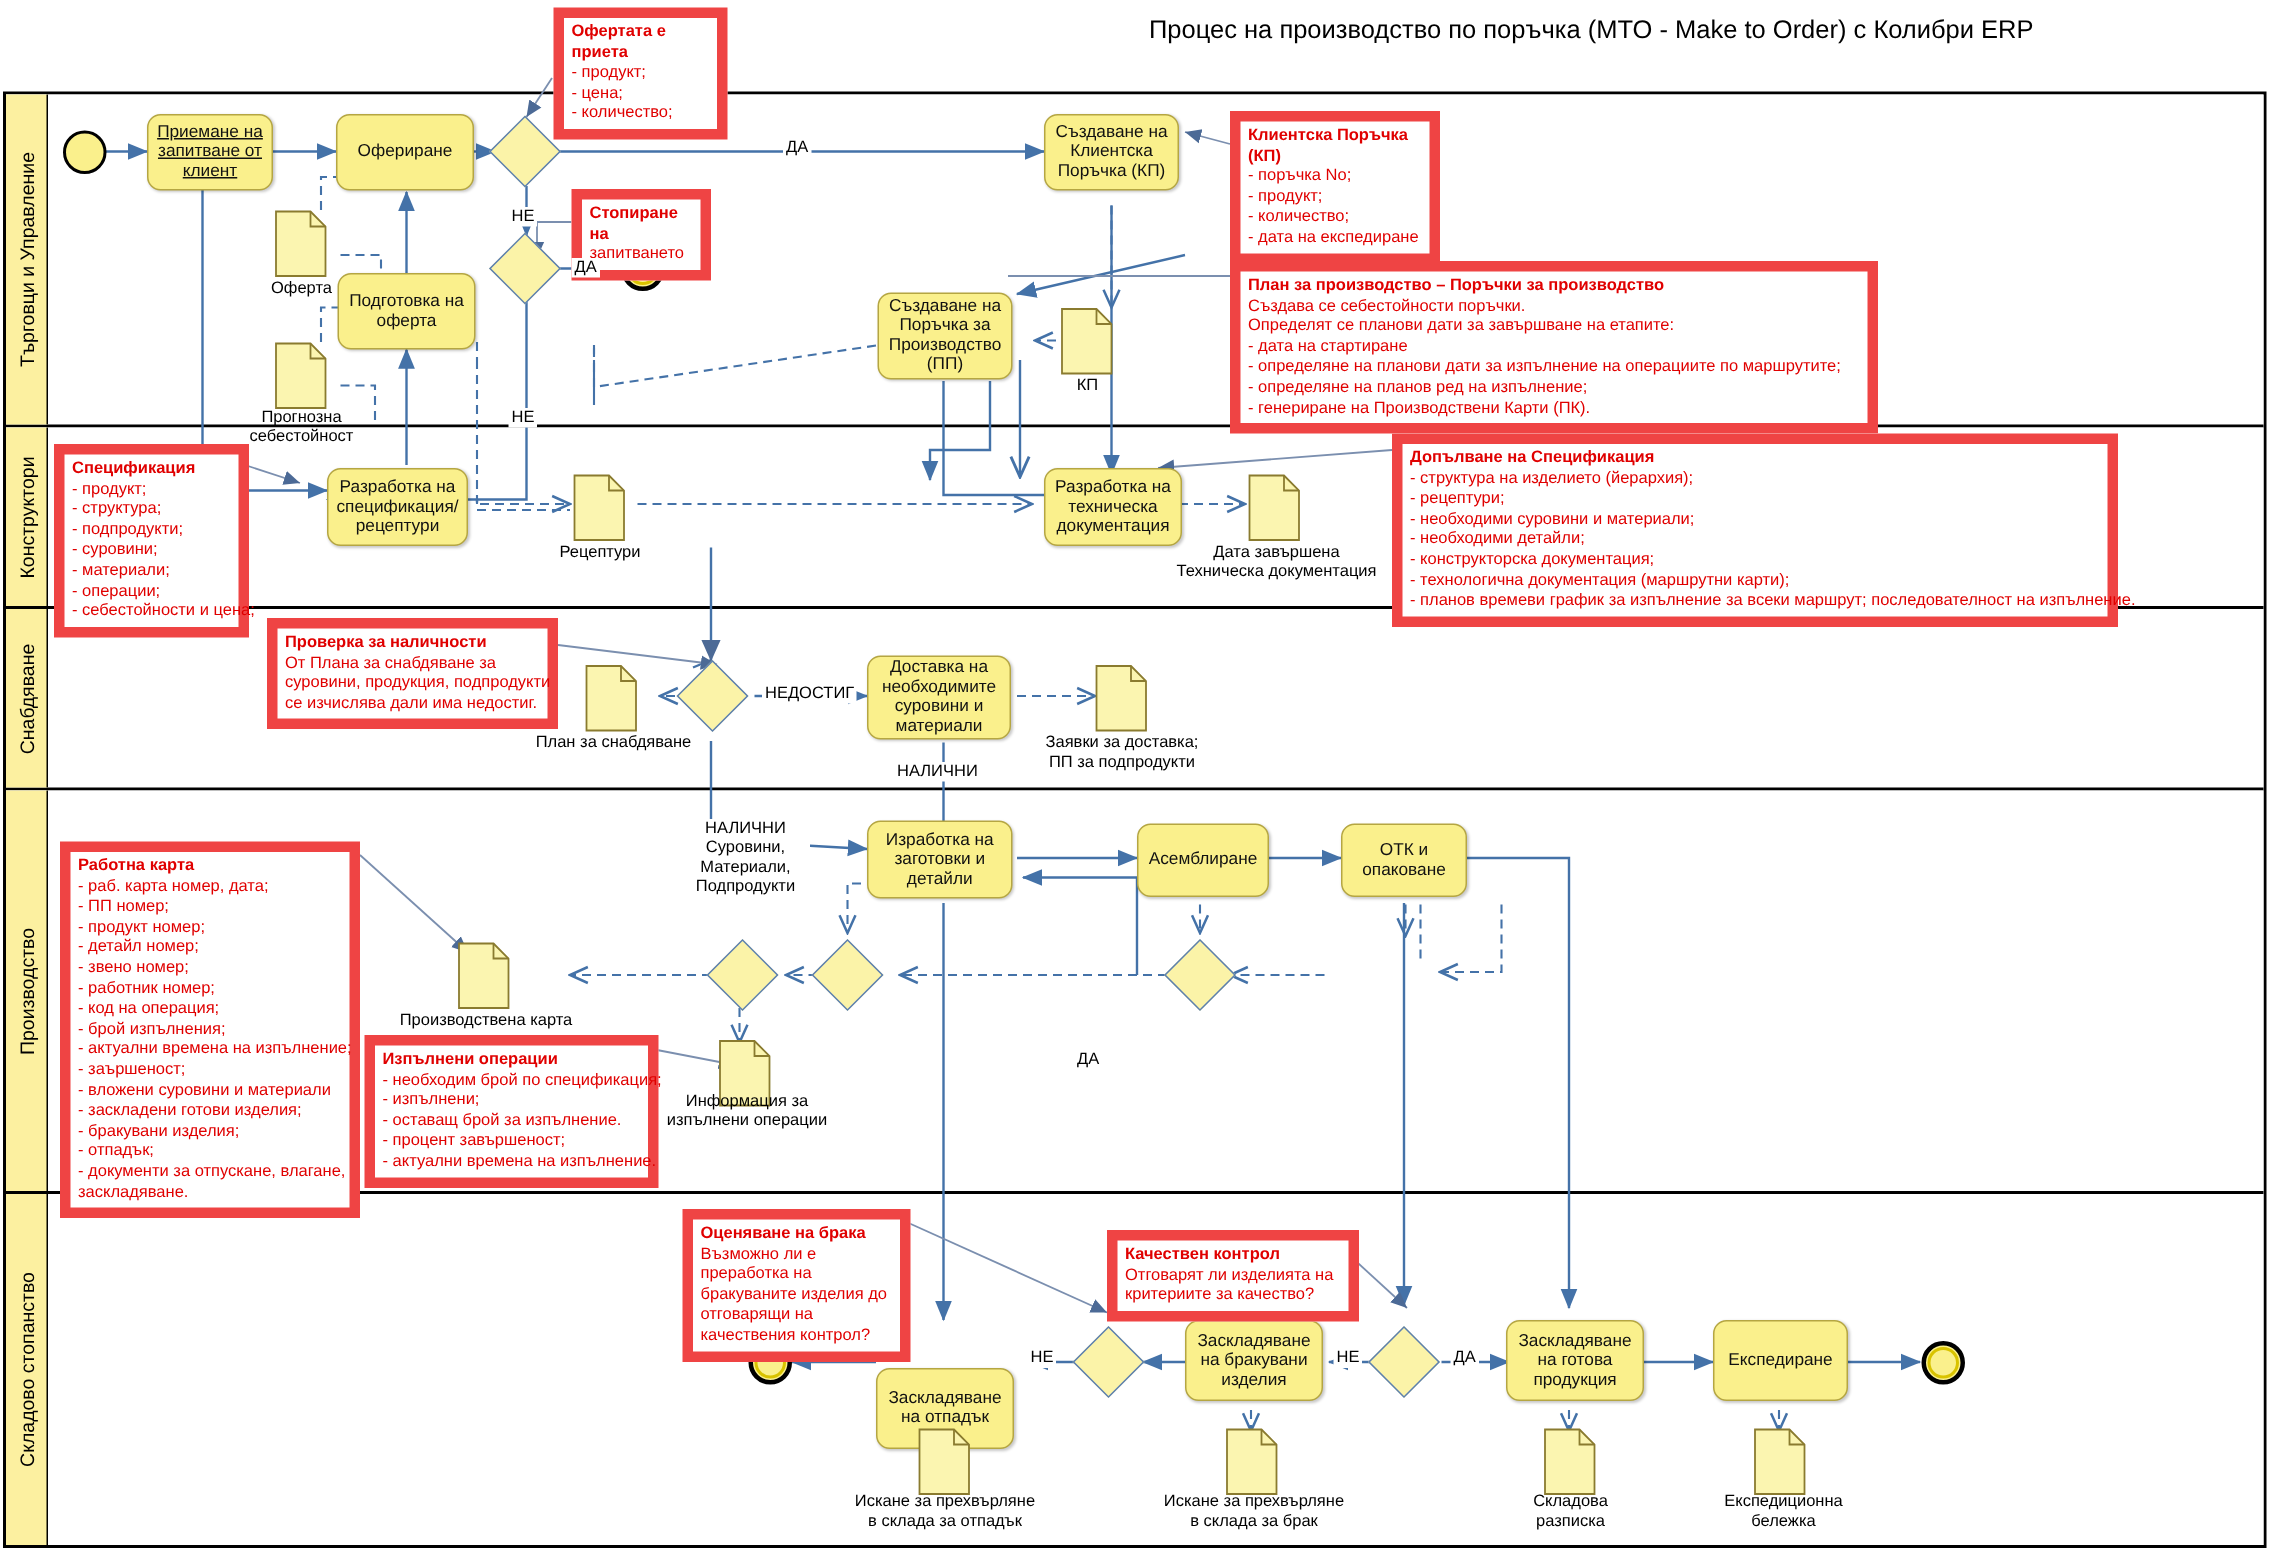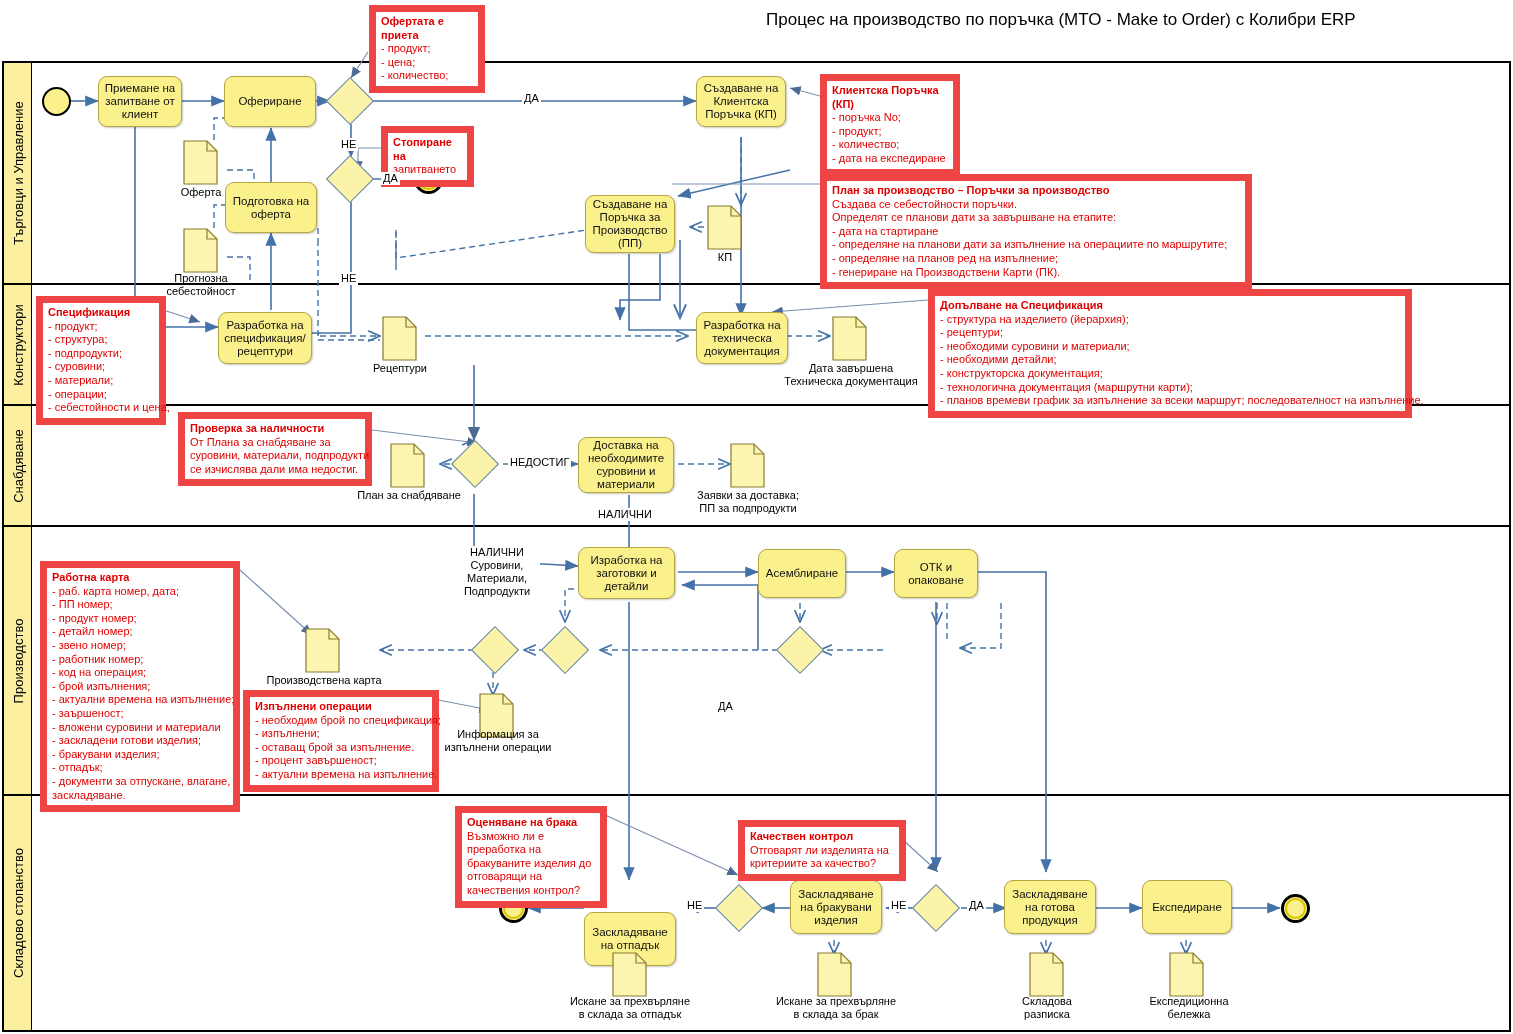--- a/index.html
+++ b/index.html
@@ -205,21 +205,21 @@
     <path class="an" d="M438,700 L490,710" marker-end="url(#na)"></path>
     <path class="an" d="M605,815 L738,875" marker-end="url(#na)"></path>
     <path class="an" d="M890,828 L938,872" marker-end="url(#na)"></path>
   </svg>
 
   <div class="evt start" style="left:42px;top:87px;width:29px;height:29px;"></div>
   <div class="evt end" style="left:414px;top:165px;width:29px;height:29px;"></div>
   <div class="evt end" style="left:499px;top:894px;width:29px;height:29px;"></div>
   <div class="evt end" style="left:1281px;top:894px;width:29px;height:29px;"></div>
 
-  <div class="task" style="left:98px;top:76px;width:84px;height:51px;">Приемане на запитване от клиент</div>
+  <div class="task" style="left:98px;top:76px;width:84px;height:51px;text-decoration:underline;">Приемане на запитване от клиент</div>
   <div class="task" style="left:224px;top:76px;width:92px;height:51px;">Офериране</div>
   <div class="task" style="left:225px;top:182px;width:92px;height:51px;">Подготовка на оферта</div>
   <div class="task" style="left:696px;top:76px;width:90px;height:51px;">Създаване на Клиентска Поръчка (КП)</div>
   <div class="task" style="left:585px;top:195px;width:90px;height:58px;">Създаване на Поръчка за Производство (ПП)</div>
   <div class="task" style="left:218px;top:312px;width:94px;height:52px;">Разработка на спецификация/ рецептури</div>
   <div class="task" style="left:696px;top:312px;width:92px;height:52px;">Разработка на техническа документация</div>
   <div class="task" style="left:578px;top:437px;width:96px;height:56px;">Доставка на необходимите суровини и материали</div>
   <div class="task" style="left:578px;top:547px;width:97px;height:52px;">Изработка на заготовки и детайли</div>
   <div class="task" style="left:758px;top:549px;width:88px;height:49px;">Асемблиране</div>
   <div class="task" style="left:894px;top:549px;width:84px;height:49px;">ОТК и опаковане</div>
@@ -413,21 +413,21 @@
     <span class="ln">- необходими суровини и материали;</span>
     <span class="ln">- необходими детайли;</span>
     <span class="ln">- конструкторска документация;</span>
     <span class="ln">- технологична документация (маршрутни карти);</span>
     <span class="ln">- планов времеви график за изпълнение за всеки маршрут; последователност на изпълнение.</span>
   </div>
 
   <div class="note" style="left:178px;top:412px;width:194px;">
     <span class="hd">Проверка за наличности</span>
     <span class="ln">От Плана за снабдяване  за</span>
-    <span class="ln">суровини, материали, подпродукти</span>
+    <span class="ln">суровини, продукция, подпродукти</span>
     <span class="ln">се изчислява дали има недостиг.</span>
   </div>
 
   <div class="note" style="left:40px;top:561px;width:200px;">
     <span class="hd">Работна карта</span>
     <span class="ln">- раб. карта номер, дата;</span>
     <span class="ln">- ПП номер;</span>
     <span class="ln">- продукт номер;</span>
     <span class="ln">- детайл номер;</span>
     <span class="ln">- звено номер;</span>

